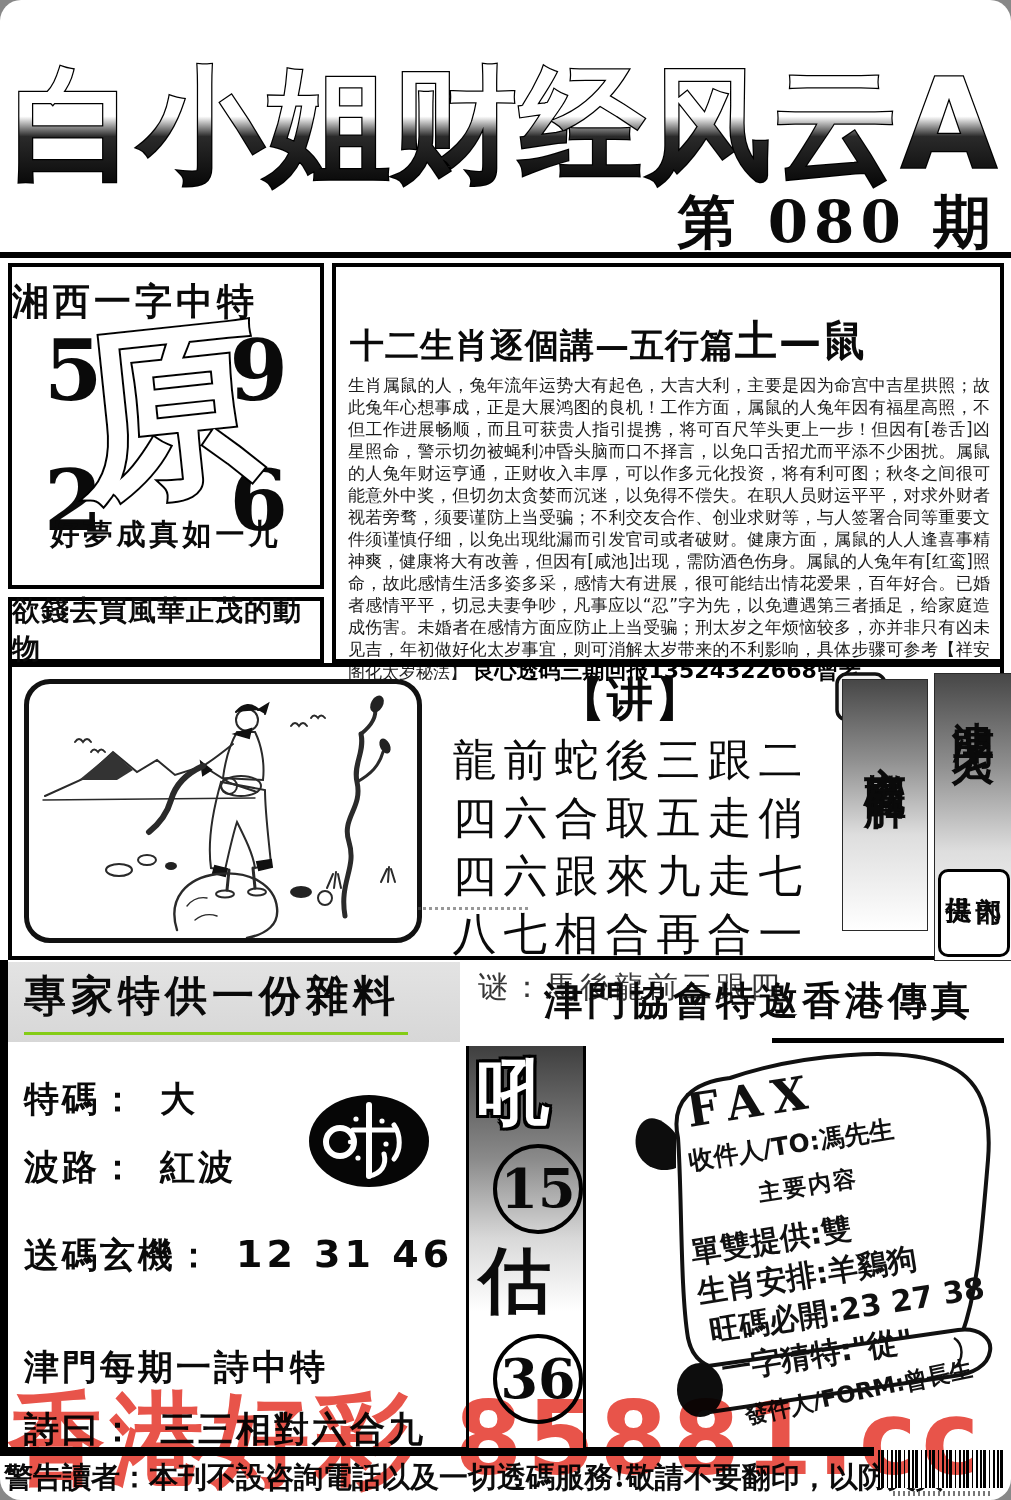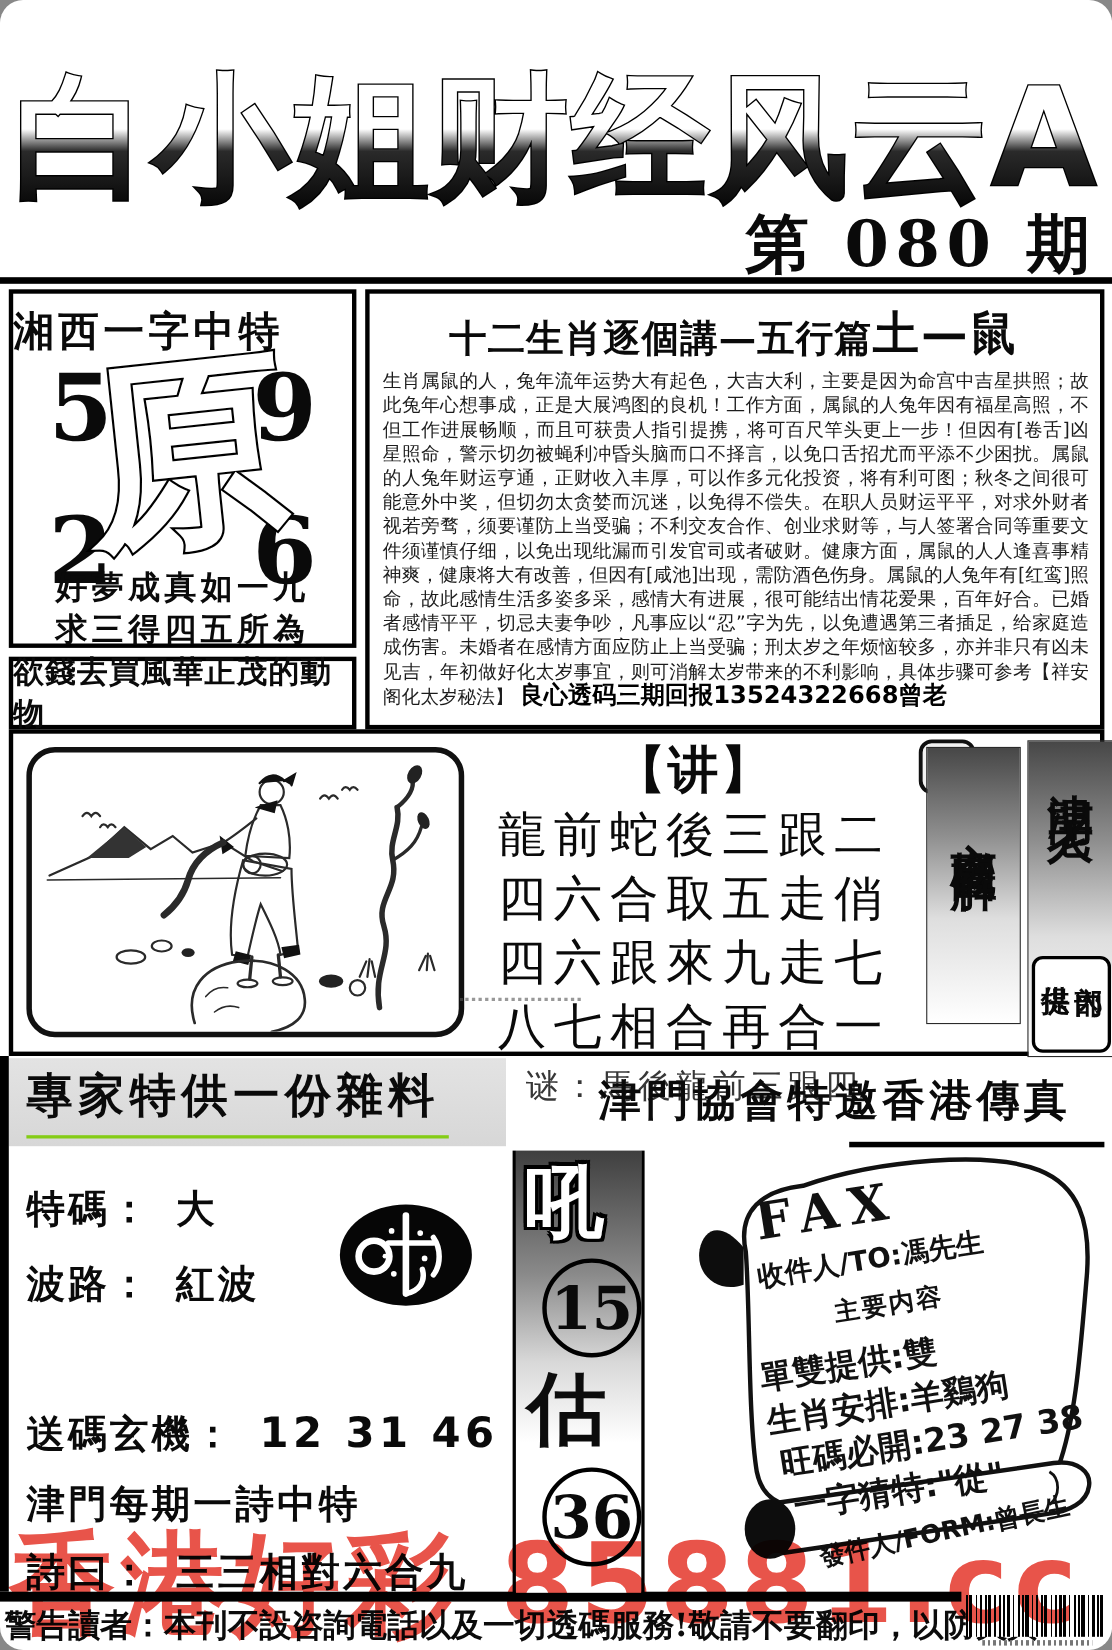--- a/index.html
+++ b/index.html
@@ -31,24 +31,24 @@
   .lp-poem { position:absolute; left:0; width:100%; text-align:center; font-size:29px;
     font-weight:700; letter-spacing:4px; font-family:"DejaVu Serif", serif; }
   #poem-1 { top:248px; } #poem-2 { top:286px; }
   #hint-box { position:absolute; left:8px; top:597px; width:316px; height:66px;
     border:4px solid #000; display:flex; align-items:center; justify-content:center;
     font-size:28px; font-weight:800; font-family:"DejaVu Serif", serif; letter-spacing:1px; }
 
   
   #zodiac-box { position:absolute; left:332px; top:263px; width:672px; height:400px;
     border:4px solid #000; }
-  .zp-head { display:flex; justify-content:center; align-items:flex-end;
+  .zp-head { display:flex; justify-content:flex-start; align-items:flex-end;
     padding:8px 16px 2px 14px; }
   .zp-title { font-size:34px; font-weight:900; letter-spacing:1px; font-family:"DejaVu Serif", serif; }
-  .zp-element { font-size:42px; font-weight:900; letter-spacing:2px; }
+  .zp-element { font-size:42px; font-weight:900; letter-spacing:2px;margin-top:38px; }
   .zp-body { padding:3px 10px 0 12px; font-size:17px; line-height:22px;
     text-align:justify; color:#1c1c1c; }
   .zp-footer { font-size:22px; font-weight:800; color:#000; }
 
   
   #mid-section { position:absolute; left:8px; top:663px; width:996px; height:297px;
     border:4px solid #000; }
   #picture-frame { position:absolute; left:12px; top:12px; width:398px; height:264px;
     border:5px solid #111; border-radius:26px; overflow:hidden; background:#fff; }
   #talk-block { position:absolute; left:418px; top:2px; width:402px; text-align:center; }
@@ -82,21 +82,21 @@
     letter-spacing:4px; font-family:"DejaVu Serif", serif;margin-left:24px; }
   #banner-right-underline { position:absolute; left:772px; top:1038px; width:232px; height:5px; background:#000; }
 
   
   #lower-edge { position:absolute; left:0; top:960px; width:8px; height:487px; background:#000; }
   .tip-row { position:absolute; left:24px; white-space:nowrap; font-size:35px; font-weight:800;
     letter-spacing:3px; font-family:"DejaVu Serif", serif; z-index:5; }
   .tip-value { margin-left:22px; }
   .tip-digits { font-family:"DejaVu Sans", sans-serif; font-size:38px; letter-spacing:4px; font-weight:600; }
   #tip-0 { top:1076px; } #tip-1 { top:1144px; } #tip-2 { top:1212px; }
-  #tip-3 { top:1280px; } #tip-4 { top:1344px; } #tip-5 { top:1406px; }
+  #tip-3 { top:1232px; } #tip-4 { top:1344px; } #tip-5 { top:1406px; }
   #oval-logo { position:absolute; left:306px; top:1092px; z-index:4; }
 
   
   #mid-column { position:absolute; left:466px; top:1046px; width:120px; height:402px;
     border-left:3px solid #000; border-right:3px solid #000; z-index:3;
     background:linear-gradient(180deg,#3f3f3f 0%,#8a8a8a 28%,#d9d9d9 48%,#ffffff 66%); }
   .col-char { position:absolute; font-size:72px; font-weight:900; line-height:1;
     font-family:"DejaVu Serif", serif; }
   #col-char-top { left:8px; top:10px; color:#fff;
     text-shadow:-3px -3px 0 #000, 3px -3px 0 #000, -3px 3px 0 #000, 3px 3px 0 #000, 0 3px 0 #000, 0 -3px 0 #000, 3px 0 0 #000, -3px 0 0 #000; }
@@ -156,21 +156,20 @@
   <div id="left-box">
     <div class="lp-title">湘西一字中特</div>
     <div class="lp-num" id="num-tl">5</div>
     <div class="lp-num" id="num-tr">9</div>
     <div class="lp-num" id="num-bl">2</div>
     <div class="lp-num" id="num-br">6</div>
     <svg id="center-char-svg" width="210" height="210" viewBox="0 0 210 210">
       <text x="105" y="160" text-anchor="middle" font-family="DejaVu Serif, serif" font-size="185" font-weight="bold" fill="#ffffff" stroke="#000" stroke-width="4" paint-order="stroke" transform="rotate(-6 105 105)">原</text>
     </svg>
     <div class="lp-poem" id="poem-1">好夢成真如一九</div>
-    <div class="lp-poem" id="poem-2">求三得四五所為</div>
   </div>
   <div id="hint-box">
     <span>欲錢去買風華正茂的動物</span>
   </div>
 
   <div id="zodiac-box">
     <div class="zp-head">
       <span class="zp-title">十二生肖逐個講—五行篇</span>
       <span class="zp-element">土—鼠</span>
     </div>

